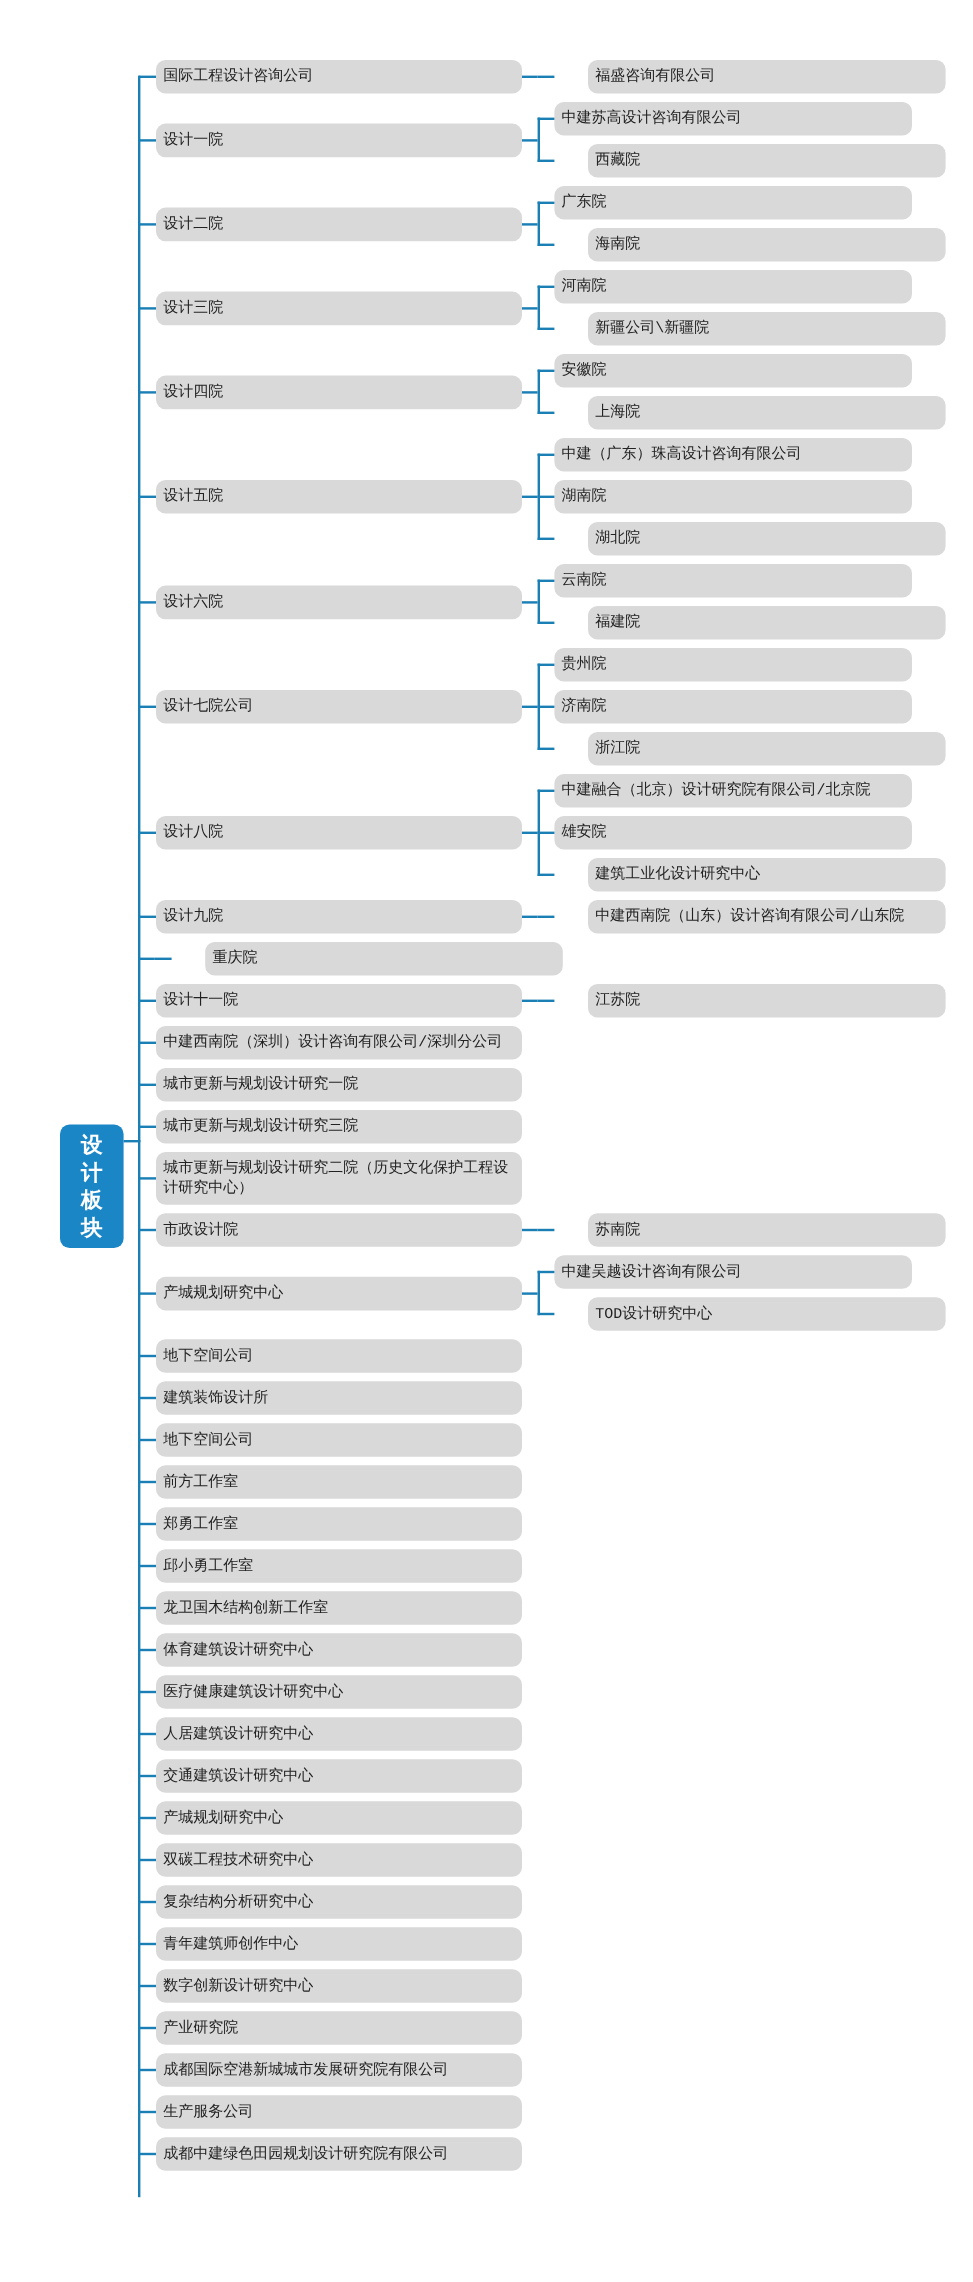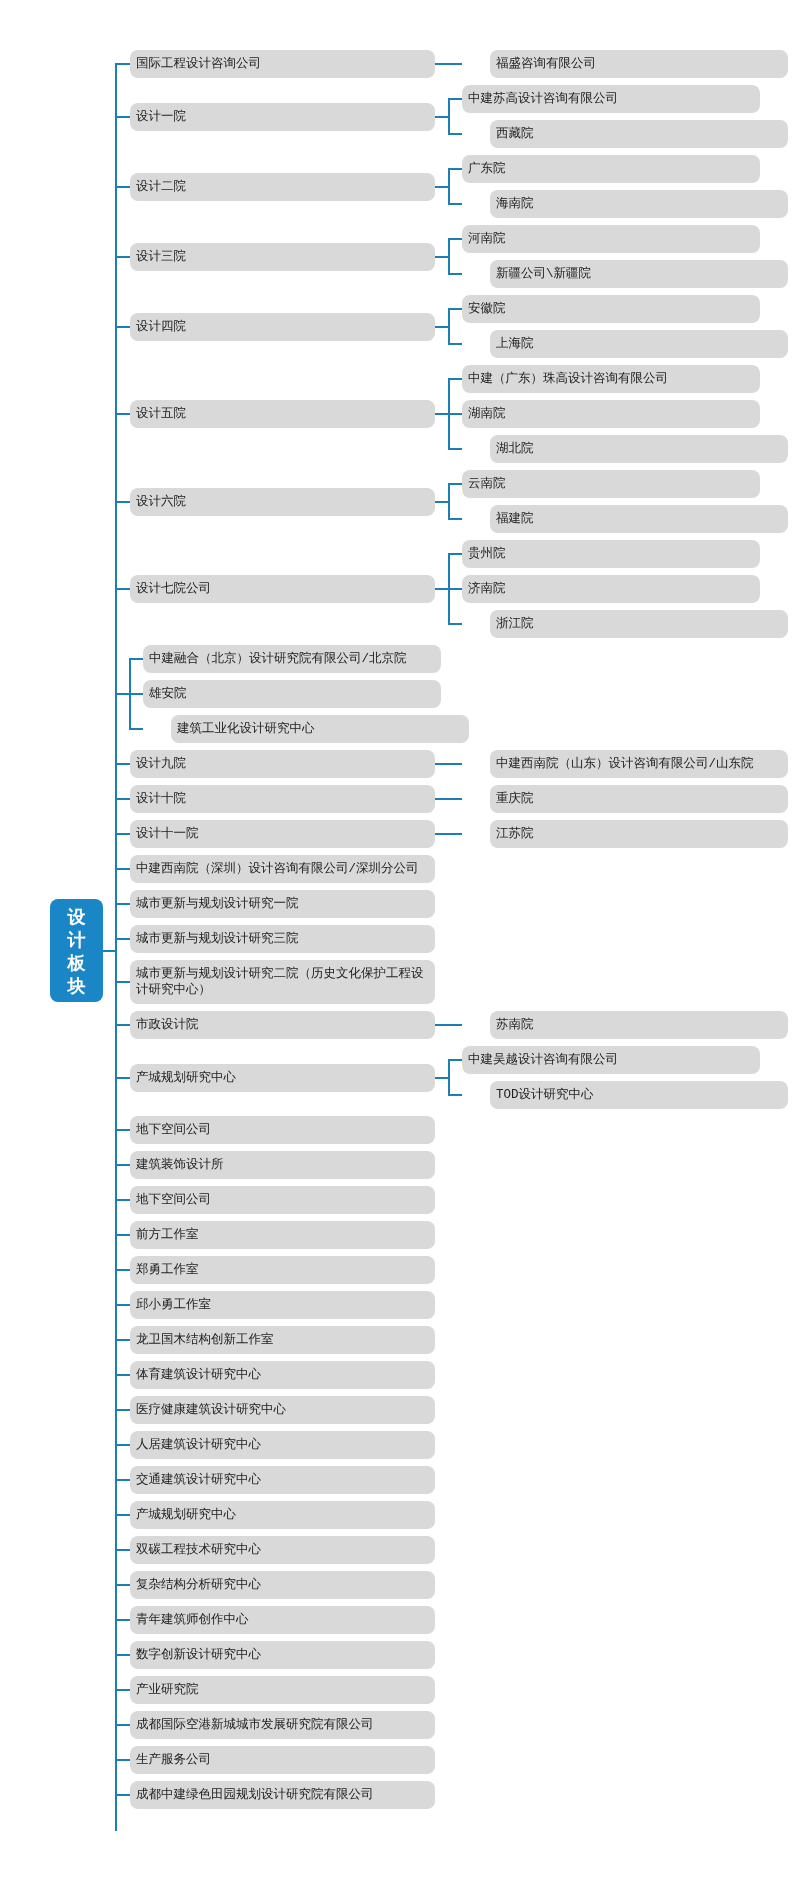--- a/index.html
+++ b/index.html
@@ -1,19 +1,19 @@
 <!DOCTYPE html>
 <html><head>
 <meta charset="utf-8">
 <style>
   html, body { margin:0; padding:0; background:#ffffff; }
   body { width:811px; height:1902px; position:relative; overflow:hidden;
          font-family:"DejaVu Sans","Liberation Sans",sans-serif; color:#222; }
   .root {
-    position:absolute; left:50px; top:899px; width:53px; height:103px;
+    position:absolute; left:50px; top:937px; width:53px; height:103px;
     background:#1a86c6; border-radius:8px; color:#fff;
     display:flex; align-items:center; justify-content:center;
     font-size:18px; font-weight:bold; line-height:23px; text-align:center;
     writing-mode:horizontal-tb;
   }
   .root span { display:block; width:20px; word-break:break-all; }
   .root-link { position:absolute; left:103px; top:950px; width:14px; height:2px; background:#1a7fb5; }
   .trunk { position:absolute; left:115px; top:63px; width:2px; height:1776px; background:#1a7fb5; }
   .groups { position:absolute; left:116px; top:50px; width:660px;font-family:Liberation Mono, monospace; }
   .group { display:flex; align-items:center; margin-bottom:7px; position:relative; }
@@ -234,20 +234,26 @@
         </div>
         <div class="child-row">
           <div class="child-stub"></div>
           <div class="box l2">
             <span>浙江院</span>
           </div>
         </div>
       </div>
     </div>
     <div class="group">
+      <div class="l1-wrap">
+        <div class="stub"></div>
+        <div class="box l1">
+          <span>设计八院</span>
+        </div>
+      </div>
       <div class="children">
         <div class="conn-h"></div>
         <div class="child-vert" style="top: 13px; height: 72px;"></div>
         <div class="child-row">
           <div class="child-stub"></div>
           <div class="box l2">
             <span>中建融合（北京）设计研究院有限公司/北京院</span>
           </div>
         </div>
         <div class="child-row">
@@ -275,26 +281,20 @@
         <div class="conn-h"></div>
         <div class="child-row">
           <div class="child-stub"></div>
           <div class="box l2">
             <span>中建西南院（山东）设计咨询有限公司/山东院</span>
           </div>
         </div>
       </div>
     </div>
     <div class="group">
-      <div class="l1-wrap">
-        <div class="stub"></div>
-        <div class="box l1">
-          <span>设计十院</span>
-        </div>
-      </div>
       <div class="children">
         <div class="conn-h"></div>
         <div class="child-row">
           <div class="child-stub"></div>
           <div class="box l2">
             <span>重庆院</span>
           </div>
         </div>
       </div>
     </div>

